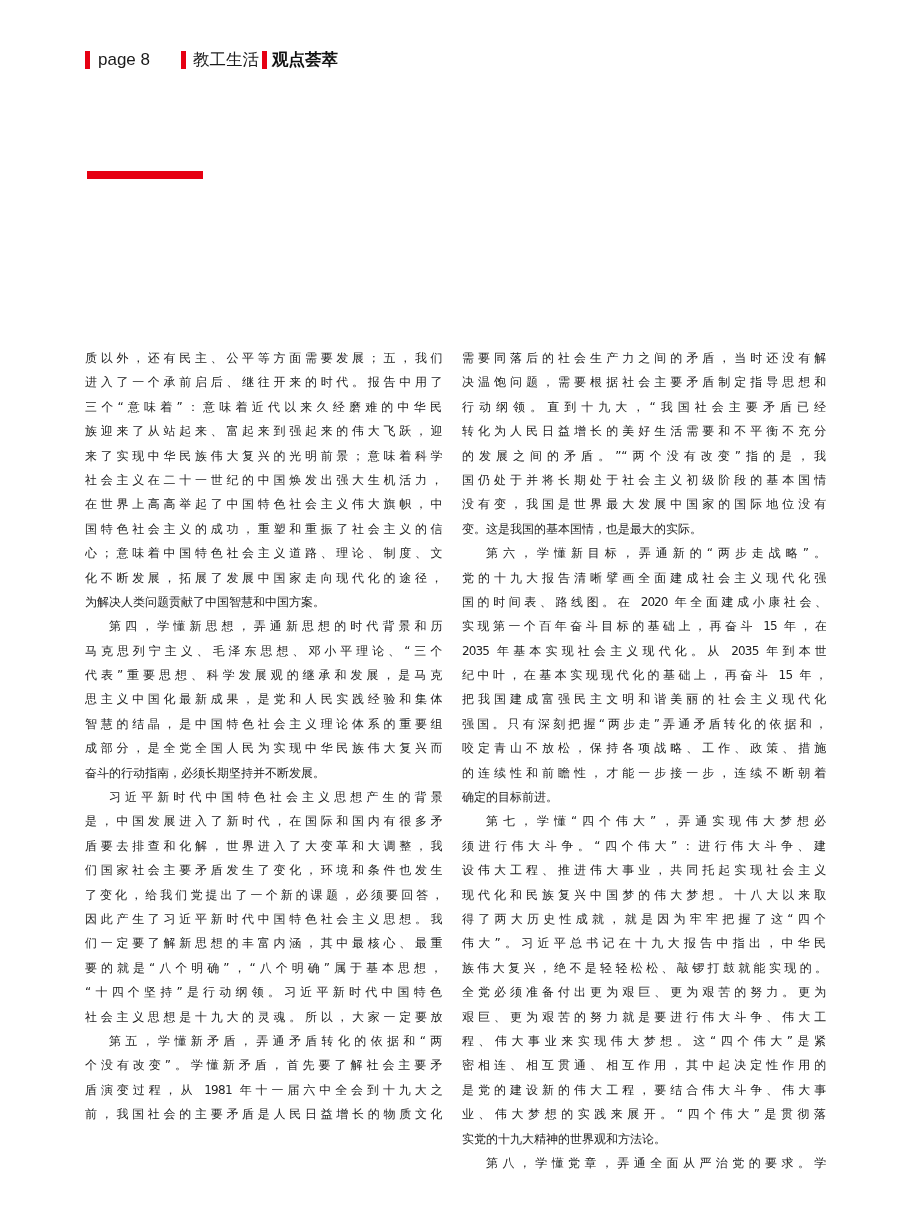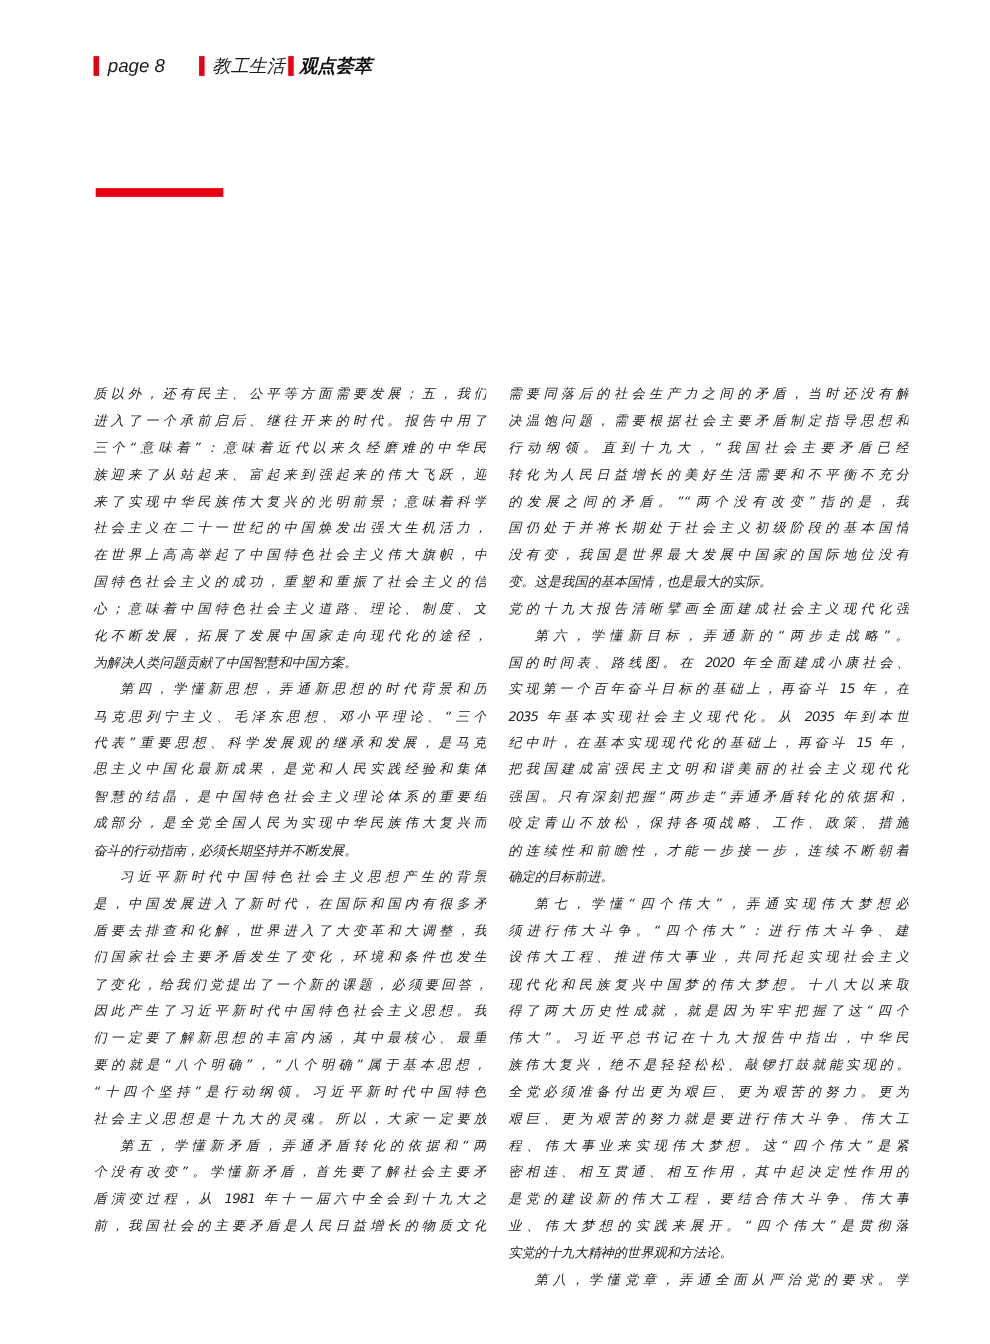--- a/index.html
+++ b/index.html
@@ -4,21 +4,20 @@
 <style>
   html, body { margin: 0; padding: 0; background: #ffffff; }
   .page {
     position: relative;
     width: 832px;
     height: 1222px;
     background: var(--page-bg, #ffffff);
     font-family: "DejaVu Sans", sans-serif;
     color: var(--text-color, #222222);
     overflow: hidden;
-    font-style: italic;
   }
 
   
   .header {
     position: absolute;
     left: 85px;
     top: 49px;
     height: 22px;
     display: flex;
     align-items: center;
@@ -151,22 +150,22 @@
         <div class="line" style="letter-spacing: -0.323913px;">需要同落后的社会生产力之间的矛盾，当时还没有解</div>
         <div class="line" style="letter-spacing: -0.323913px;">决温饱问题，需要根据社会主要矛盾制定指导思想和</div>
         <div class="line">行动纲领。直到十九大，“我国社会主要矛盾已经</div>
         <div class="line" style="letter-spacing: -0.323913px;">转化为人民日益增长的美好生活需要和不平衡不充分</div>
         <div class="line">的发展之间的矛盾。”“两个没有改变”指的是，我</div>
         <div class="line" style="letter-spacing: -0.323913px;">国仍处于并将长期处于社会主义初级阶段的基本国情</div>
         <div class="line" style="letter-spacing: -0.323913px;">没有变，我国是世界最大发展中国家的国际地位没有</div>
         <div class="line endline">变。这是我国的基本国情，也是最大的实际。</div>
       </div>
       <div class="para">
+        <div class="line indent">第六，学懂新目标，弄通新的“两步走战略”。</div>
         <div class="line" style="letter-spacing: -0.323913px;">党的十九大报告清晰擘画全面建成社会主义现代化强</div>
-        <div class="line indent">第六，学懂新目标，弄通新的“两步走战略”。</div>
         <div class="line" style="letter-spacing: -1.00185px;">国的时间表、路线图。在 2020 年全面建成小康社会、</div>
         <div class="line" style="letter-spacing: -0.880769px;">实现第一个百年奋斗目标的基础上，再奋斗 15 年，在</div>
         <div class="line" style="letter-spacing: -0.874138px;">2035 年基本实现社会主义现代化。从 2035 年到本世</div>
         <div class="line" style="letter-spacing: -0.880769px;">纪中叶，在基本实现现代化的基础上，再奋斗 15 年，</div>
         <div class="line" style="letter-spacing: -0.323913px;">把我国建成富强民主文明和谐美丽的社会主义现代化</div>
         <div class="line" style="letter-spacing: -0.99px;">强国。只有深刻把握“两步走”弄通矛盾转化的依据和，</div>
         <div class="line" style="letter-spacing: -0.323913px;">咬定青山不放松，保持各项战略、工作、政策、措施</div>
         <div class="line" style="letter-spacing: -0.323913px;">的连续性和前瞻性，才能一步接一步，连续不断朝着</div>
         <div class="line endline">确定的目标前进。</div>
       </div>

